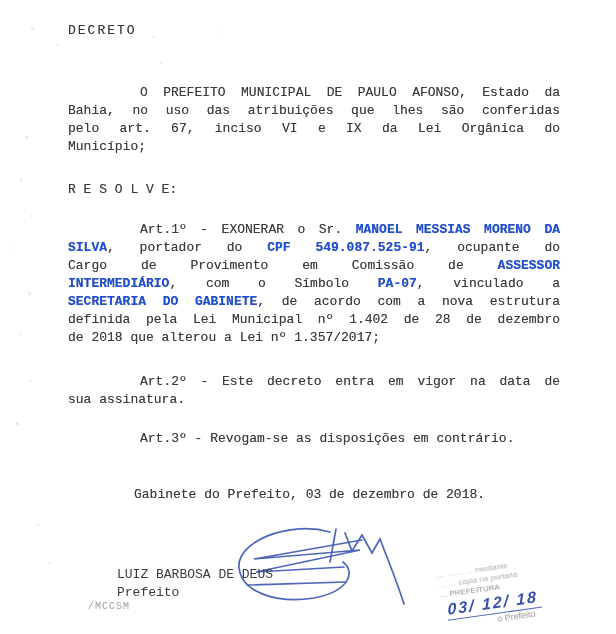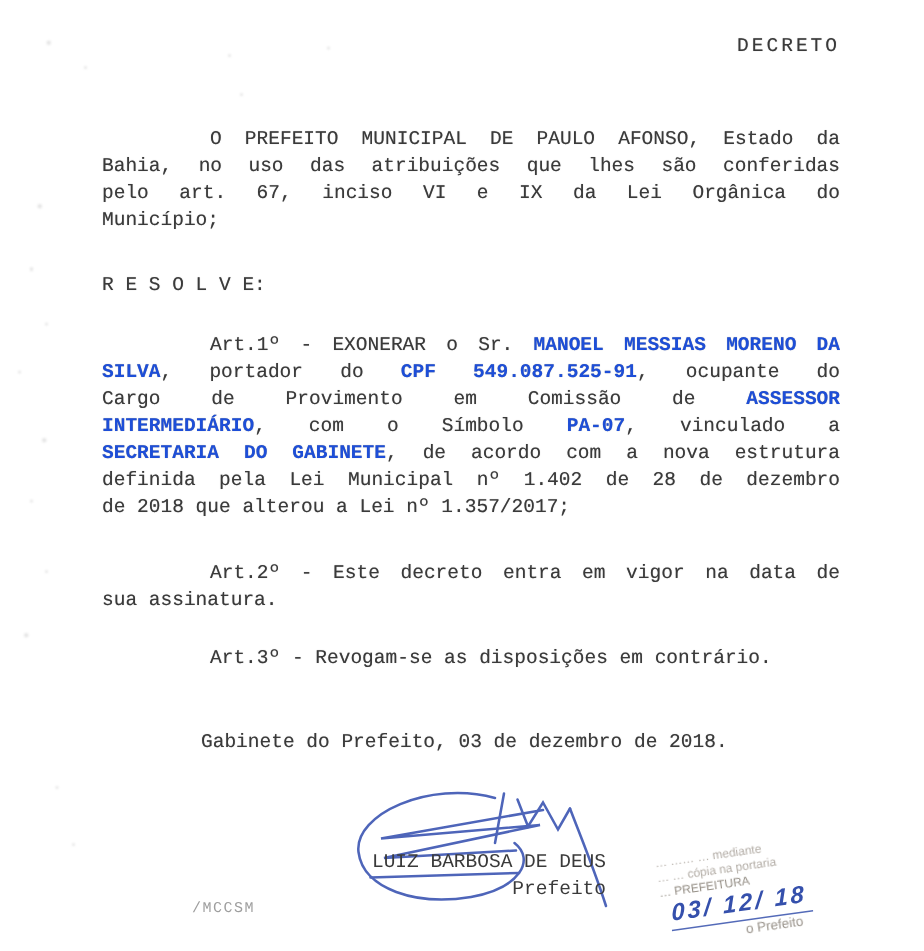--- a/index.html
+++ b/index.html
@@ -11,42 +11,41 @@
     font-family:"Liberation Mono","DejaVu Sans Mono",monospace;
     color:#3a3a3a;
   }
   #body-col{
     position:absolute;left:68px;top:0;width:492px;
     font-size:13px;line-height:18px;
     text-shadow:0 0 0.5px rgba(58,58,58,0.55);
   }
   .doc-title{
     position:absolute;left:0;width:100%;top:22px;
-    text-align:right;letter-spacing:2px;
+    text-align:left;letter-spacing:2px;
   }
   .para{position:absolute;left:0;width:100%;}
   .line{height:18px;overflow:hidden;}
   .jline{text-align:justify;}
   .jline::after{content:"";display:inline-block;width:100%;}
   .indent{text-indent:72px;}
   .indent2{text-indent:66px;}
   .b{font-weight:bold;color:#1d4ed8;}
   .resolve{
     position:absolute;left:0;width:100%;top:181px;text-align:left;
   }
   .sig-block{
-    position:absolute;left:144px;top:566px;width:260px;text-align:right;
+    position:absolute;left:117px;top:566px;width:260px;text-align:left;
   }
   .sig-role{margin-top:0;}
   svg.signature{position:absolute;left:226px;top:523px;pointer-events:none;}
   .initials{
     position:absolute;left:88px;top:601px;
     font-size:10px;letter-spacing:1px;color:#9e9e9e;
     text-shadow:none;
-    margin-left:40px;
   }
   .stamp{
     position:absolute;left:436px;top:571px;width:180px;
     transform:rotate(-8deg);transform-origin:left top;
     font-family:"Liberation Sans","DejaVu Sans",sans-serif;
     text-shadow:none;
   }
   .stamp-line{
     font-size:8px;line-height:10px;color:#b3ada6;
     filter:blur(0.4px);white-space:nowrap;

